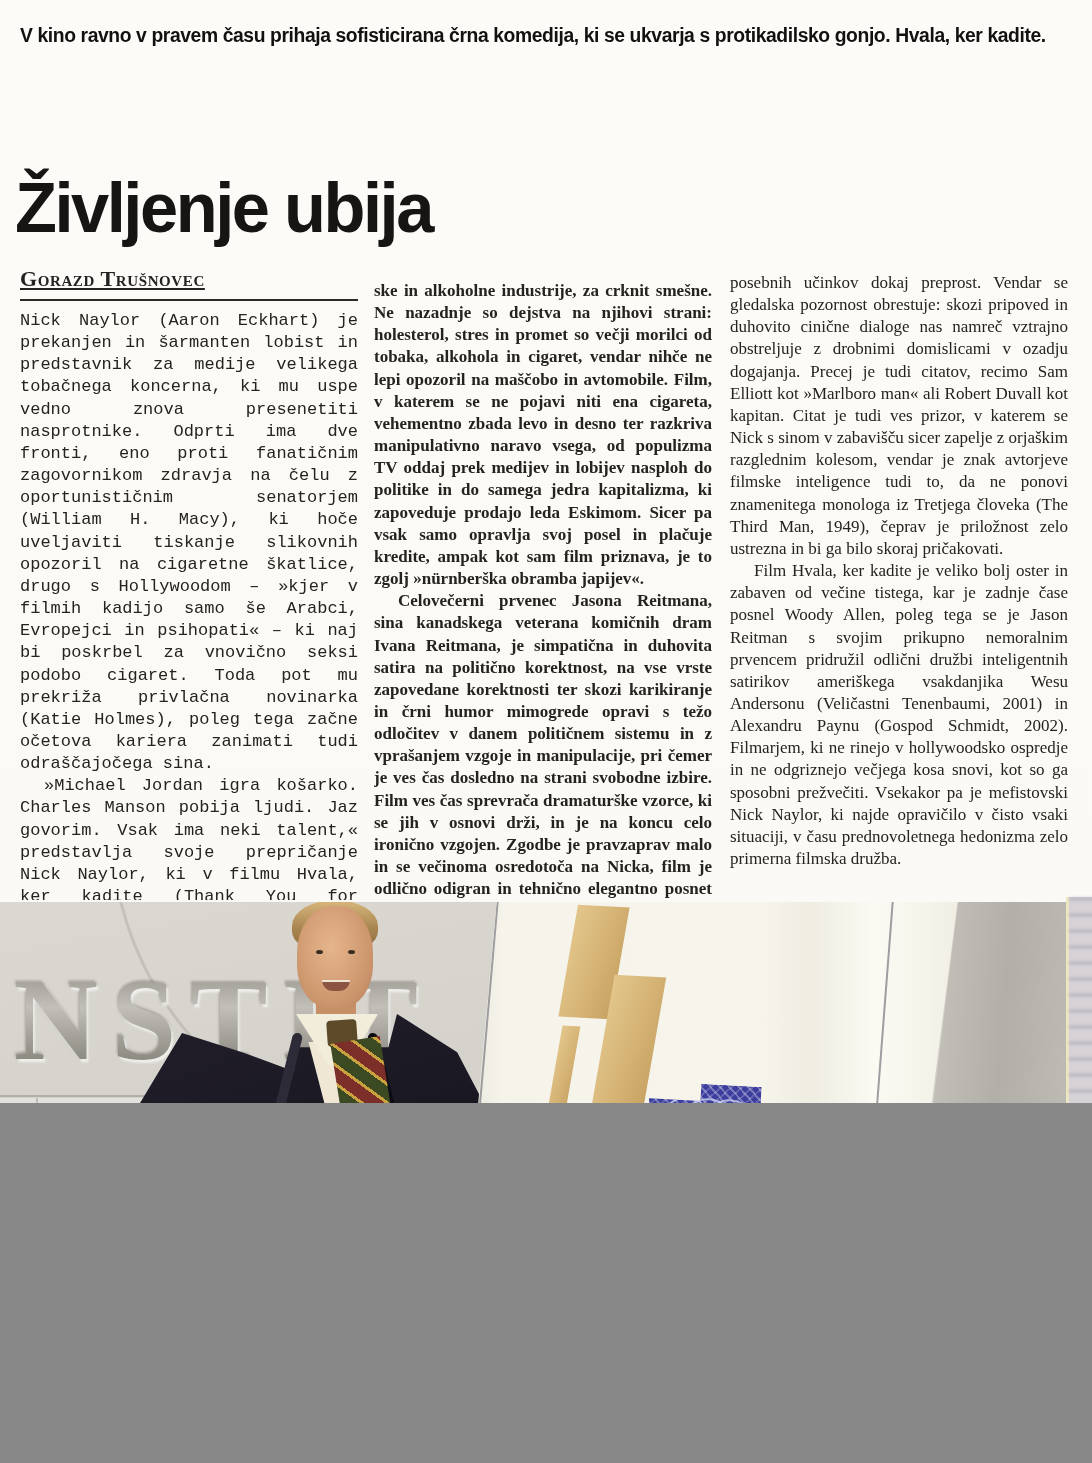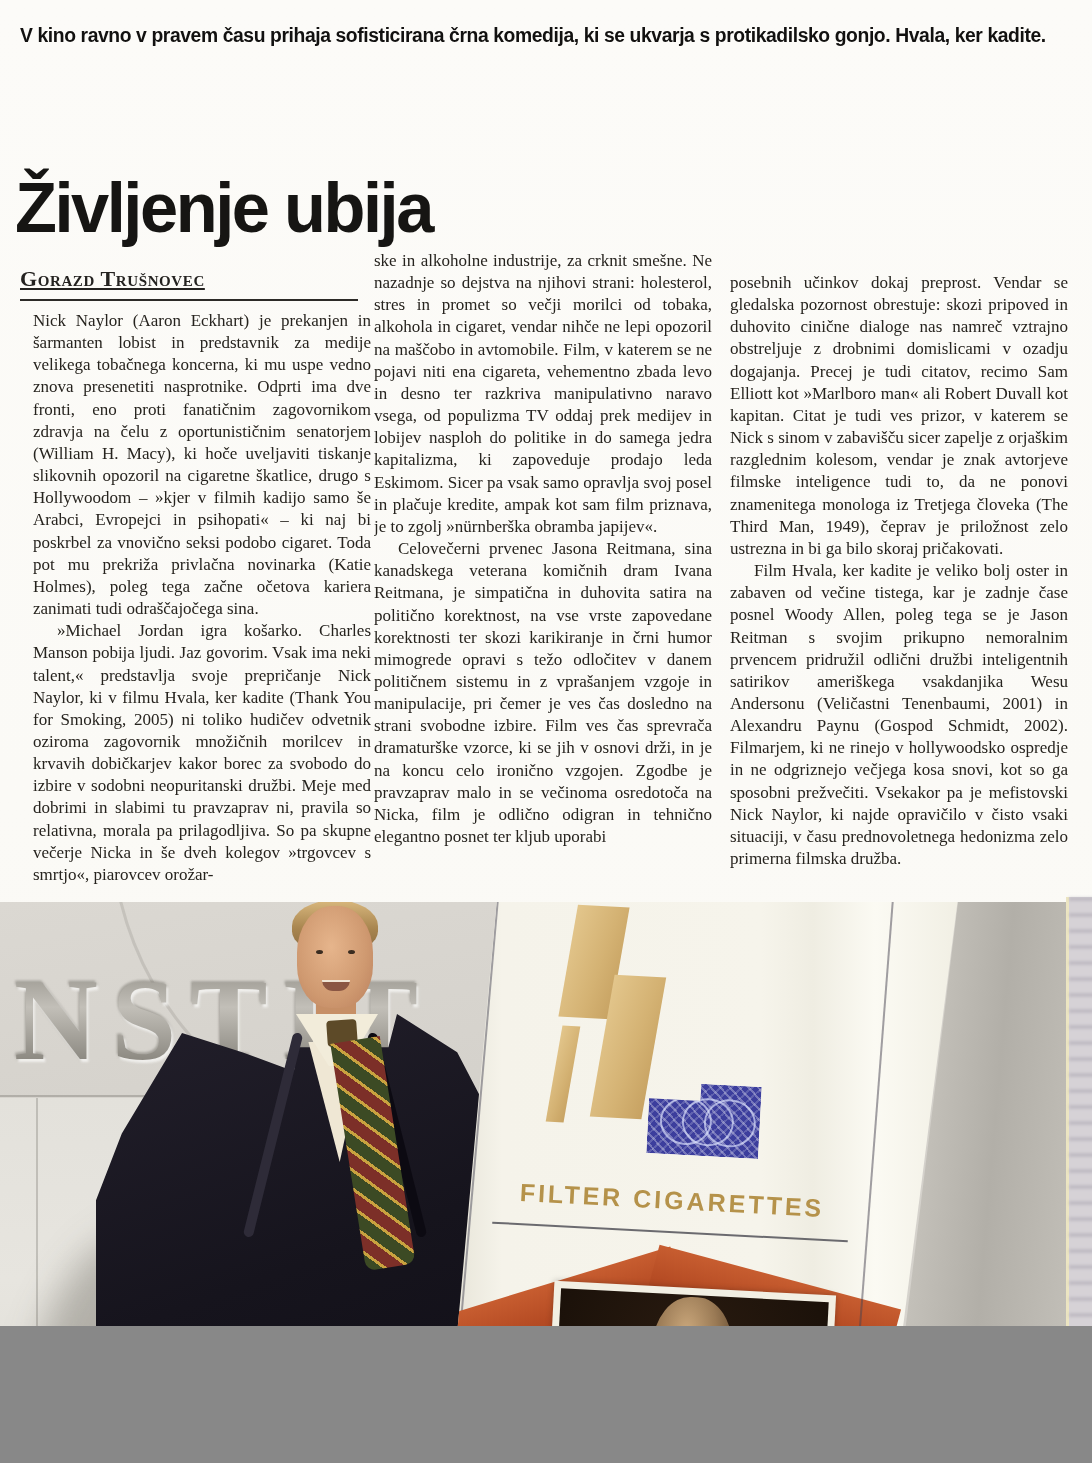--- a/index.html
+++ b/index.html
@@ -1,17 +1,17 @@
 <!DOCTYPE html>
 <html><head>
 <meta charset="utf-8">
 <style>
   html,body{margin:0;padding:0;background:#888;}
   #page{
-    position:relative;width:1092px;height:1326px;margin:0 auto;
+    position:relative;width:1092px;height:1103px;margin:0 auto;
     background:linear-gradient(180deg,#fcfbf8 0%,#fbfaf6 60%,#faf9f5 100%);
     overflow:hidden;font-family:"Liberation Serif",serif;color:#221f1b;
   }
   
   .strapline{
     position:absolute;left:20px;top:24px;width:1060px;
     font-family:"Liberation Sans",sans-serif;font-weight:700;
     font-size:19.5px;letter-spacing:-0.4px;color:#121110;white-space:nowrap;
     transform:scaleX(0.99);transform-origin:left;
   }
@@ -24,22 +24,22 @@
   .byline{
     position:absolute;left:20px;top:266px;
     font-variant:small-caps;font-weight:600;font-size:22px;color:#242220;
     letter-spacing:0.6px;
     text-decoration:underline;
   }
   .byline-rule{position:absolute;left:20px;top:299px;width:338px;height:2px;background:#2c2a27;}
   
   .col{position:absolute;width:338px;overflow:hidden;
        font-size:17px;line-height:22.15px;text-align:justify;color:#26231e;}
-  #col1{left:33px; top:310px;height:590px;}
-  #col2{left:374px;top:250px;height:633px;}
+  #col1{left:20px; top:310px;height:590px;font-family:Liberation Mono, monospace;}
+  #col2{left:374px;top:280px;height:633px;font-weight:bold;}
   #col3{left:730px;top:272px;height:633px;}
   .para{margin:0;}
   .para.indent{text-indent:24px;}
   
   #photo{position:absolute;left:0;top:902px;width:1066px;height:561px;overflow:hidden;
          background:linear-gradient(170deg,#dbd8d2 0%,#d3d0ca 45%,#d8d5cf 100%);}
   .arch{position:absolute;left:110px;top:-400px;width:640px;height:640px;border-radius:50%;
         border:3px solid rgba(150,147,138,0.30);}
   .arch2{position:absolute;left:330px;top:-120px;width:420px;height:420px;border-radius:50%;
         border:2px solid rgba(150,147,138,0.18);}

